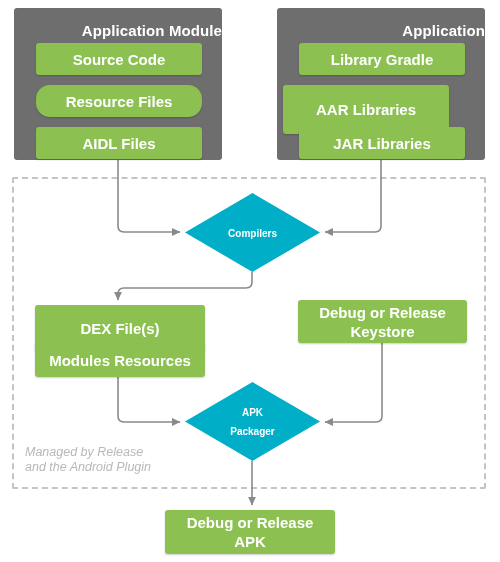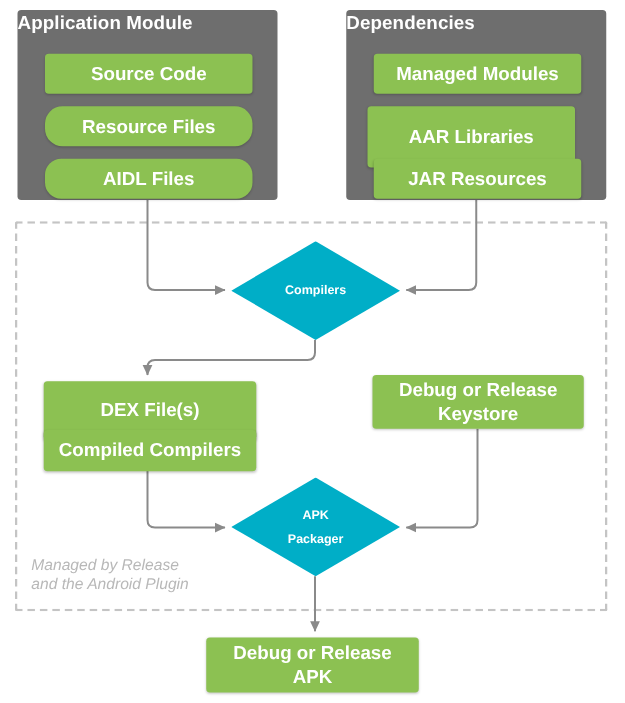--- a/index.html
+++ b/index.html
@@ -27,22 +27,22 @@
   .panel {
     position: absolute;
     background: #6e6e6e;
     border-radius: 3px;
     box-sizing: border-box;
   }
   .panel-title {
     position: absolute;
     left: 0;
     right: 0;
-    top: 2px;
-    text-align: left;
+    top: 14px;
+    text-align: right;
     color: #ffffff;
     font-size: 15px;
     font-weight: bold;
     letter-spacing: 0.1px;
     line-height: 18px;
   }
 
   
   .gbox {
     position: absolute;
@@ -142,39 +142,39 @@
 
       <path d="M252,461 L252,505" marker-end="url(#arrow)"></path>
     </g>
   </svg>
 
   <div class="panel" style="left:14px; top:8px; width:208px; height:152px;">
     <div class="panel-title">Application Module</div>
   </div>
   <div class="gbox shadowed" style="left:36px; top:43px; width:166px; height:32px;">Source Code</div>
   <div class="gbox shadowed" style="left:36px; top:85px; width:166px; height:32px;border-radius:14px;">Resource Files</div>
-  <div class="gbox shadowed" style="left:36px; top:127px; width:166px; height:32px;border-radius:13px;">AIDL Files</div>
+  <div class="gbox shadowed" style="left:36px; top:127px; width:166px; height:32px;">AIDL Files</div>
 
   <div class="panel" style="left:277px; top:8px; width:208px; height:152px;">
-    <div class="panel-title">Dependencies</div>
+    <div class="panel-title">Application</div>
   </div>
-  <div class="gbox shadowed" style="left:299px; top:43px; width:166px; height:32px;">Managed Modules</div>
-  <div class="gbox shadowed" style="left:294px; top:85px; width:166px; height:49px;">AAR Libraries</div>
-  <div class="gbox shadowed" style="left:299px; top:127px; width:166px; height:32px;">JAR Resources</div>
+  <div class="gbox shadowed" style="left:299px; top:43px; width:166px; height:32px;">Library Gradle</div>
+  <div class="gbox shadowed" style="left:283px; top:85px; width:166px; height:49px;">AAR Libraries</div>
+  <div class="gbox shadowed" style="left:299px; top:127px; width:166px; height:32px;">JAR Libraries</div>
 
   <div class="diamond-wrap" style="left:185px; top:193px; width:135px; height:79px;">
     <svg width="135" height="79" viewBox="0 0 135 79">
       <polygon points="67.5,0 135,39.5 67.5,79 0,39.5" fill="#00aec7"></polygon>
     </svg>
     <div class="diamond-label">Compilers</div>
   </div>
 
   <div class="gbox shadowed" style="left:35px; top:305px; width:170px; height:47px;">DEX File(s)</div>
 
-  <div class="gbox shadowed" style="left:35px; top:344px; width:170px; height:33px;">Compiled Compilers</div>
+  <div class="gbox shadowed" style="left:35px; top:344px; width:170px; height:33px;">Modules Resources</div>
 
   <div class="gbox shadowed" style="left:298px; top:300px; width:169px; height:43px; white-space:pre-line;">Debug or Release
 Keystore</div>
 
   <div class="diamond-wrap" style="left:185px; top:382px; width:135px; height:79px;">
     <svg width="135" height="79" viewBox="0 0 135 79">
       <polygon points="67.5,0 135,39.5 67.5,79 0,39.5" fill="#00aec7"></polygon>
     </svg>
     <div class="diamond-label">APK
 Packager</div>

